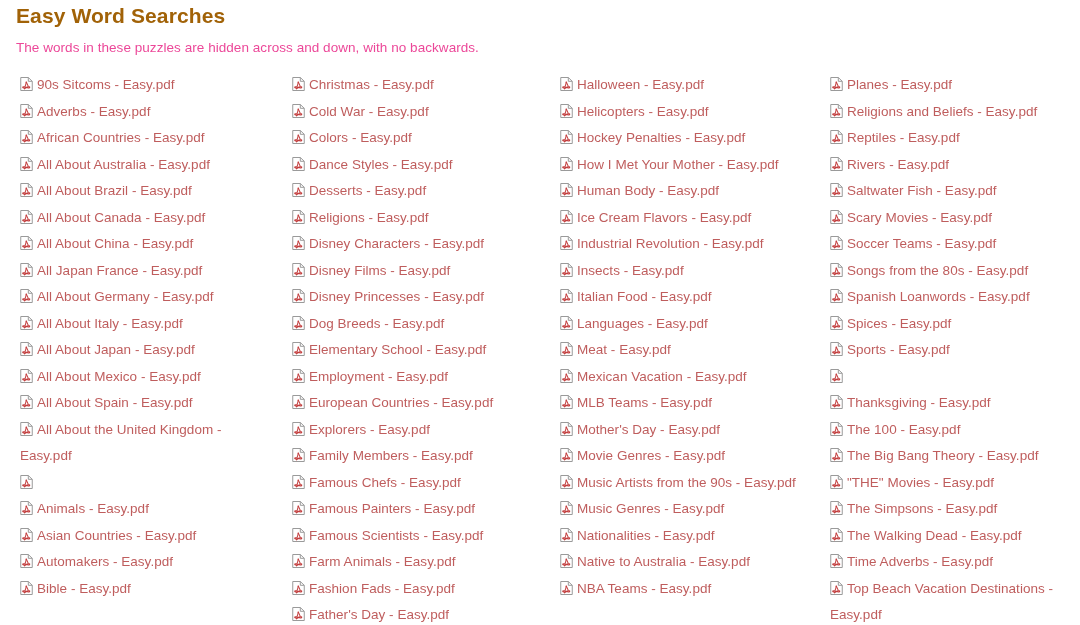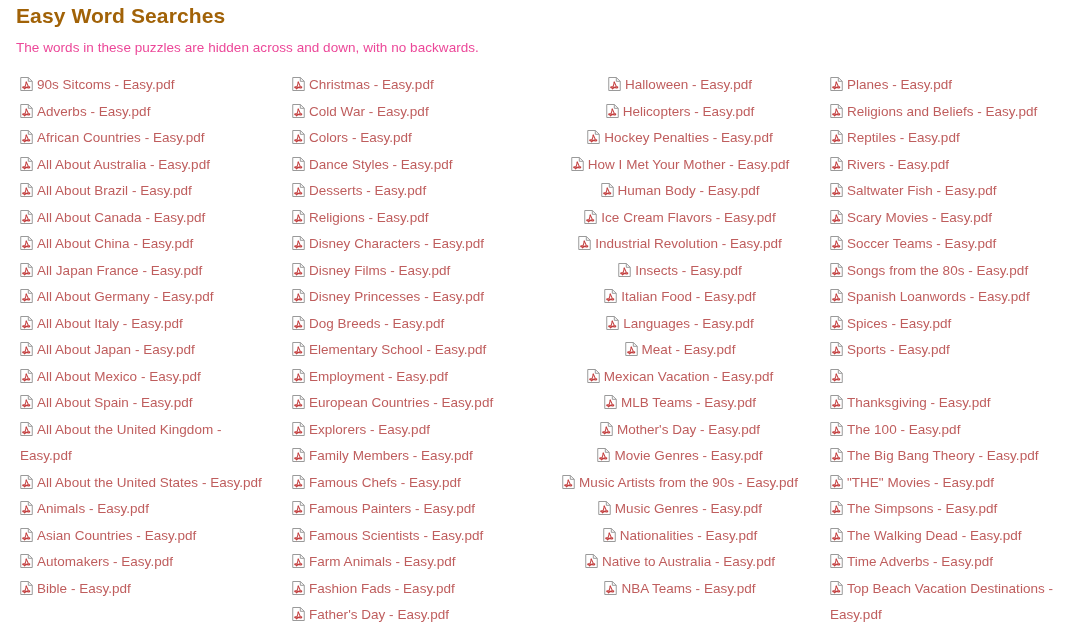--- a/index.html
+++ b/index.html
@@ -60,21 +60,21 @@
     align-items: flex-start;
     overflow: hidden;
   }
 
   .column {
     box-sizing: border-box;
     overflow: hidden;
   }
   .column.col-0 { width: 270px; padding-left: 20px; padding-right: 8px; }
   .column.col-1 { width: 268px; padding-left: 22px; padding-right: 8px; }
-  .column.col-2 { width: 270px; padding-left: 22px; padding-right: 8px; text-align: center; }
+  .column.col-2 { width: 270px; padding-left: 22px; padding-right: 8px; }
   .column.col-3 { width: 272px; padding-left: 22px; padding-right: 6px; }
 
   
   .file-item {
     display: block;
     margin: 0 0 0 0;
     padding: 0;
     font-size: 13.5px;
     line-height: 26.5px;
     color: #bf5d5d;
@@ -206,21 +206,21 @@
               <path d="M4.6 11.2 C3.2 11.0 2.6 10.6 2.7 10.1 C2.8 9.5 3.9 9.6 5.0 10.0 C6.2 10.4 7.4 10.9 8.4 10.9 C9.4 10.9 9.9 10.6 9.8 10.2 C9.7 9.7 8.9 9.6 8.0 9.8 C6.6 10.1 5.4 10.9 4.5 11.9" fill="none" stroke="#c23b3b" stroke-width="1.05" stroke-linecap="round"></path>
               <path d="M6.2 5.1 C6.2 6.6 5.6 8.3 5.0 9.6" fill="none" stroke="#c23b3b" stroke-width="1.05" stroke-linecap="round"></path>
               <path d="M6.2 5.1 C6.9 5.9 7.4 7.5 8.1 9.0" fill="none" stroke="#c23b3b" stroke-width="1.05" stroke-linecap="round"></path>
             </svg></span><span class="file-label">All About the United Kingdom - Easy.pdf</span></a>
         <a class="file-item" href="#"><span class="pdf-icon"><svg viewBox="0 0 13 14" width="13" height="14" xmlns="http://www.w3.org/2000/svg">
               <path d="M0.75 0.5 H8.3 L12.25 4.3 V13.5 H0.75 Z" fill="#ffffff" stroke="#9a9a9a" stroke-width="1"></path>
               <path d="M8.3 0.5 L8.3 4.3 L12.25 4.3" fill="none" stroke="#9a9a9a" stroke-width="1"></path>
               <path d="M4.6 11.2 C3.2 11.0 2.6 10.6 2.7 10.1 C2.8 9.5 3.9 9.6 5.0 10.0 C6.2 10.4 7.4 10.9 8.4 10.9 C9.4 10.9 9.9 10.6 9.8 10.2 C9.7 9.7 8.9 9.6 8.0 9.8 C6.6 10.1 5.4 10.9 4.5 11.9" fill="none" stroke="#c23b3b" stroke-width="1.05" stroke-linecap="round"></path>
               <path d="M6.2 5.1 C6.2 6.6 5.6 8.3 5.0 9.6" fill="none" stroke="#c23b3b" stroke-width="1.05" stroke-linecap="round"></path>
               <path d="M6.2 5.1 C6.9 5.9 7.4 7.5 8.1 9.0" fill="none" stroke="#c23b3b" stroke-width="1.05" stroke-linecap="round"></path>
-            </svg></span><span class="file-label">All About the United States - Easy.pdf</span></a>
+            </svg></span></a>
         <a class="file-item" href="#"><span class="pdf-icon"><svg viewBox="0 0 13 14" width="13" height="14" xmlns="http://www.w3.org/2000/svg">
               <path d="M0.75 0.5 H8.3 L12.25 4.3 V13.5 H0.75 Z" fill="#ffffff" stroke="#9a9a9a" stroke-width="1"></path>
               <path d="M8.3 0.5 L8.3 4.3 L12.25 4.3" fill="none" stroke="#9a9a9a" stroke-width="1"></path>
               <path d="M4.6 11.2 C3.2 11.0 2.6 10.6 2.7 10.1 C2.8 9.5 3.9 9.6 5.0 10.0 C6.2 10.4 7.4 10.9 8.4 10.9 C9.4 10.9 9.9 10.6 9.8 10.2 C9.7 9.7 8.9 9.6 8.0 9.8 C6.6 10.1 5.4 10.9 4.5 11.9" fill="none" stroke="#c23b3b" stroke-width="1.05" stroke-linecap="round"></path>
               <path d="M6.2 5.1 C6.2 6.6 5.6 8.3 5.0 9.6" fill="none" stroke="#c23b3b" stroke-width="1.05" stroke-linecap="round"></path>
               <path d="M6.2 5.1 C6.9 5.9 7.4 7.5 8.1 9.0" fill="none" stroke="#c23b3b" stroke-width="1.05" stroke-linecap="round"></path>
             </svg></span><span class="file-label">Animals - Easy.pdf</span></a>
         <a class="file-item" href="#"><span class="pdf-icon"><svg viewBox="0 0 13 14" width="13" height="14" xmlns="http://www.w3.org/2000/svg">
               <path d="M0.75 0.5 H8.3 L12.25 4.3 V13.5 H0.75 Z" fill="#ffffff" stroke="#9a9a9a" stroke-width="1"></path>
               <path d="M8.3 0.5 L8.3 4.3 L12.25 4.3" fill="none" stroke="#9a9a9a" stroke-width="1"></path>

